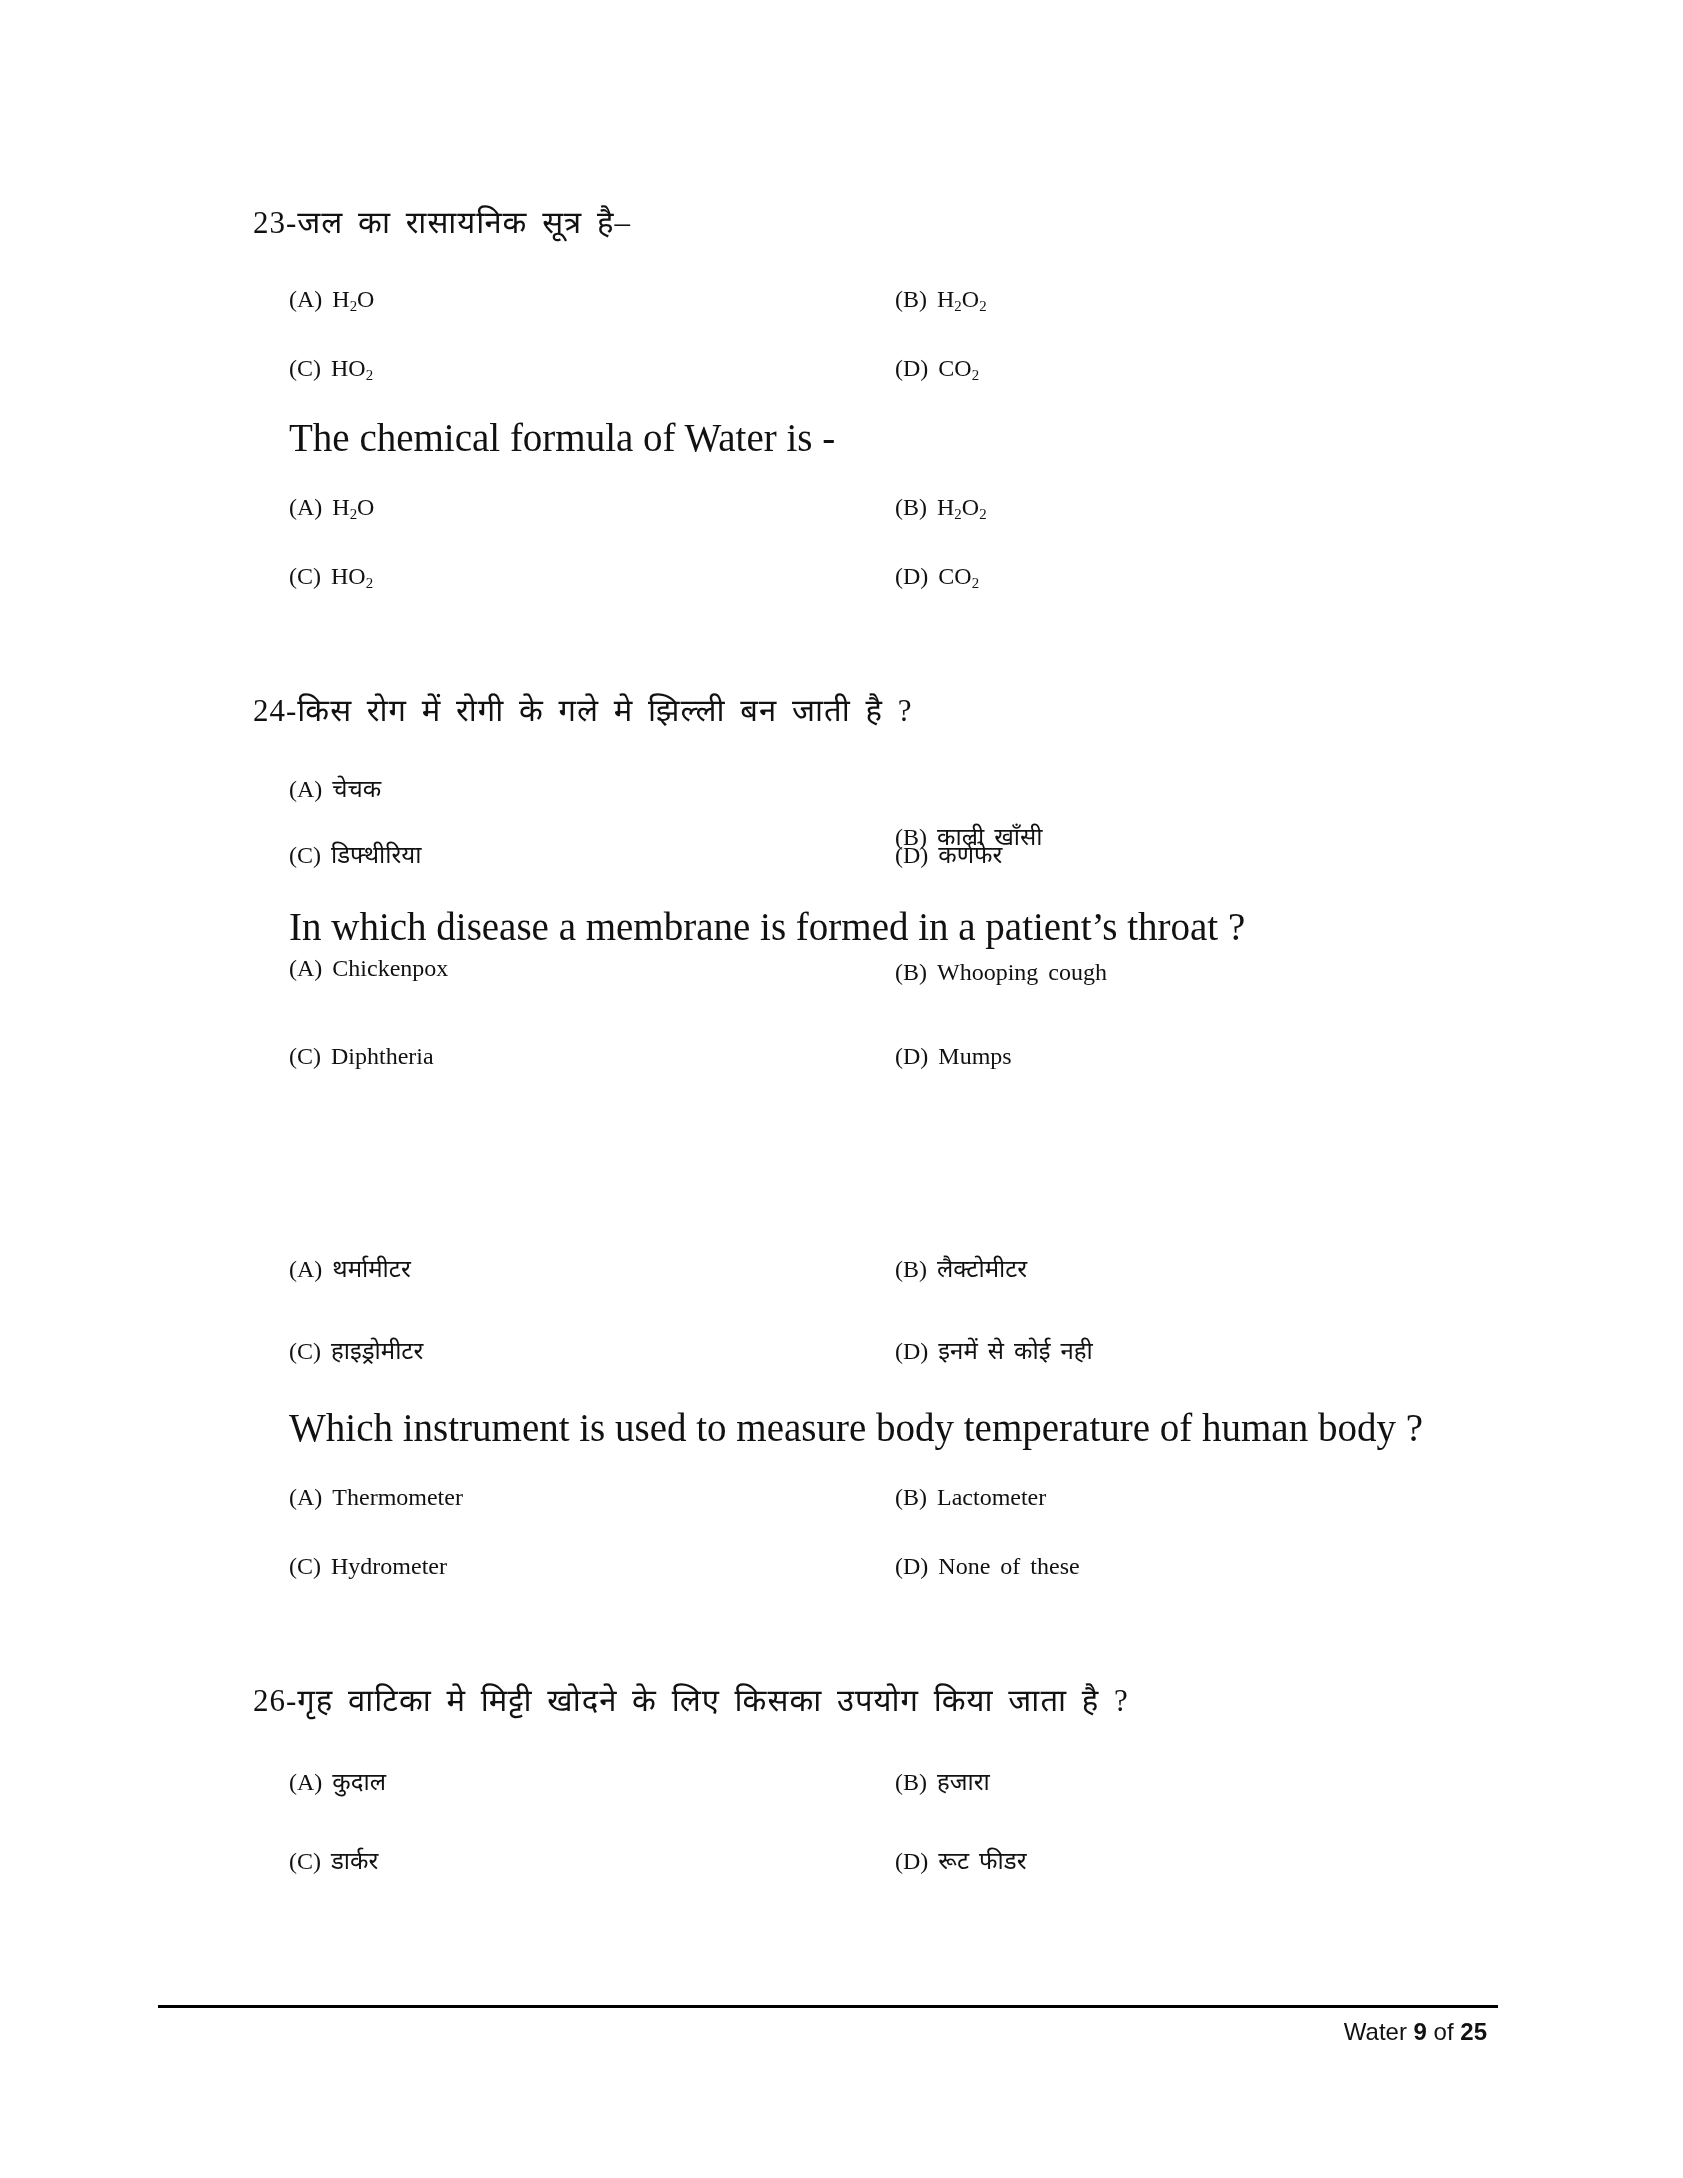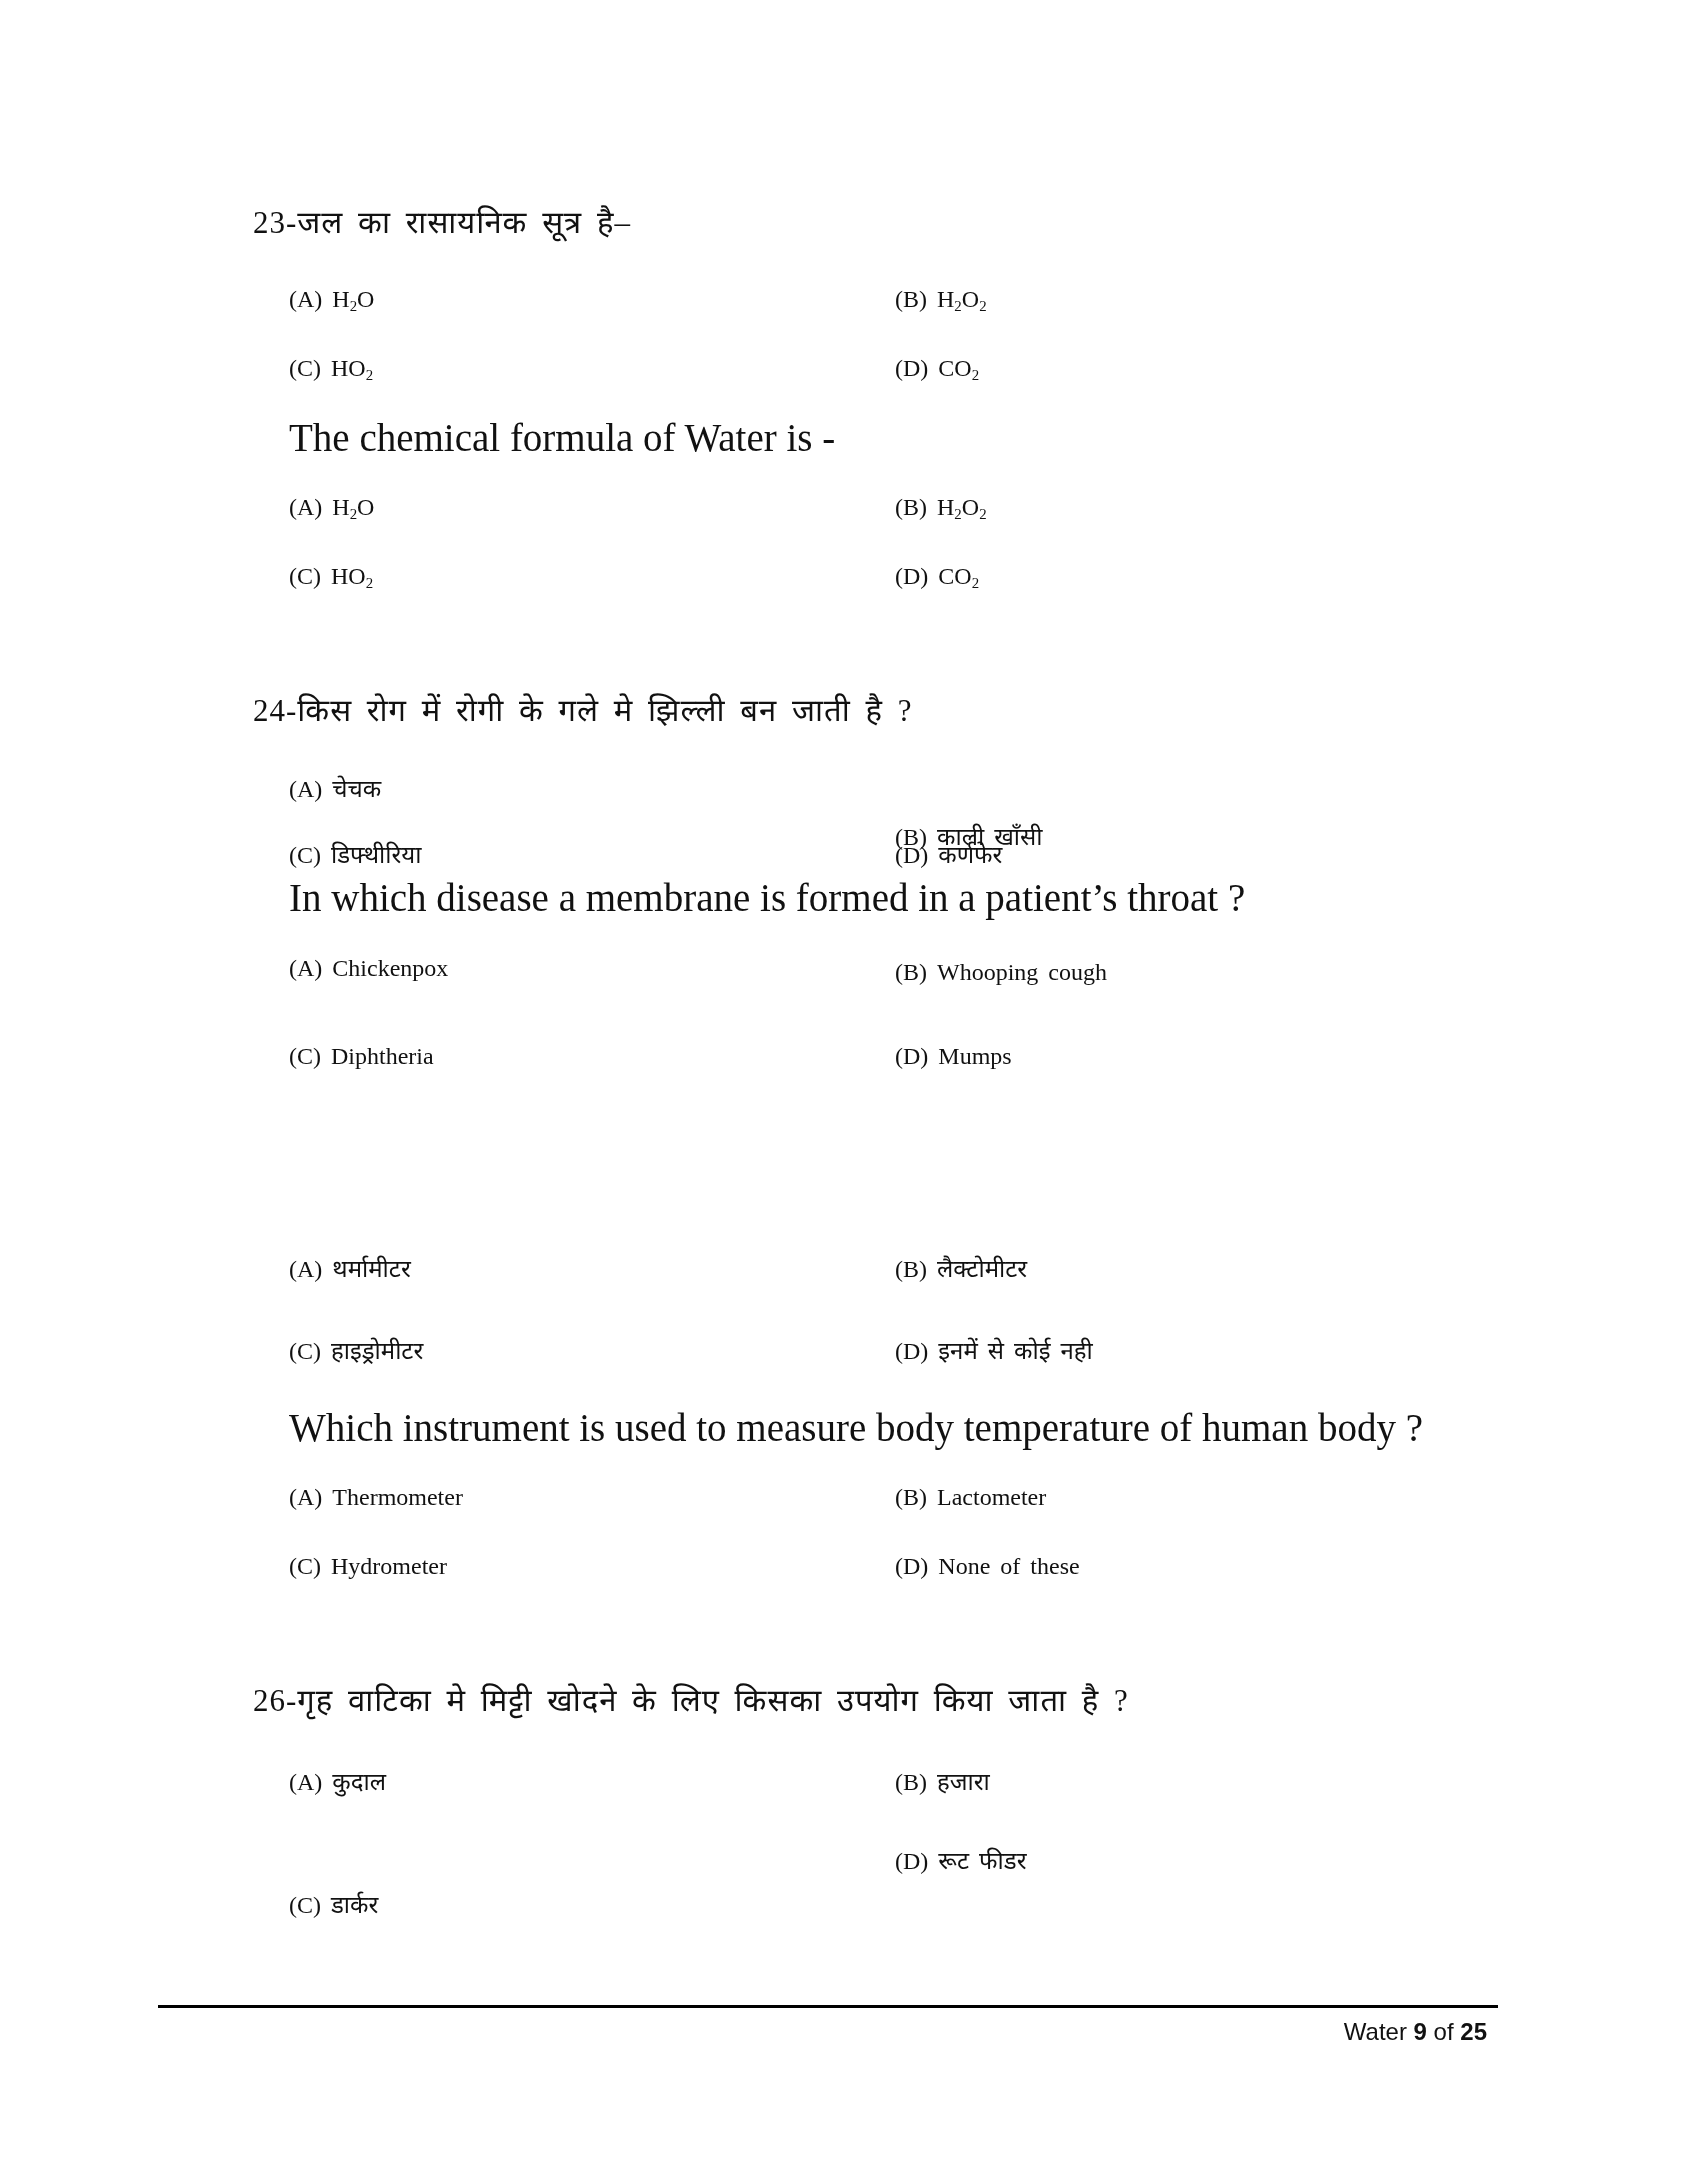--- a/index.html
+++ b/index.html
@@ -106,21 +106,21 @@
   <div class="line opt-right" style="top:769px;margin-top:48px;">
     <span class="opt-label">(B)</span><span class="opt-text">काली खाँसी</span>
   </div>
   <div class="line opt-left" style="top:835px;">
     <span class="opt-label">(C)</span><span class="opt-text">डिफ्थीरिया</span>
   </div>
   <div class="line opt-right" style="top:835px;">
     <span class="opt-label">(D)</span><span class="opt-text">कर्णफेर</span>
   </div>
 
-  <div class="line q-english" style="top:878px;">In which disease a membrane is formed in a patient’s throat ?</div>
+  <div class="line q-english" style="top:907px;">In which disease a membrane is formed in a patient’s throat ?</div>
 
   <div class="line opt-left" style="top:948px;">
     <span class="opt-label">(A)</span><span class="opt-text">Chickenpox</span>
   </div>
   <div class="line opt-right" style="top:952px;">
     <span class="opt-label">(B)</span><span class="opt-text">Whooping cough</span>
   </div>
   <div class="line opt-left" style="top:1036px;">
     <span class="opt-label">(C)</span><span class="opt-text">Diphtheria</span>
   </div>
@@ -158,21 +158,21 @@
   </div>
 
   <div class="line q-heading" style="top:1681px;">26-गृह वाटिका मे मिट्टी खोदने के लिए किसका उपयोग किया जाता है ?</div>
 
   <div class="line opt-left" style="top:1762px;">
     <span class="opt-label">(A)</span><span class="opt-text">कुदाल</span>
   </div>
   <div class="line opt-right" style="top:1762px;">
     <span class="opt-label">(B)</span><span class="opt-text">हजारा</span>
   </div>
-  <div class="line opt-left" style="top:1841px;margin-top:44px;">
+  <div class="line opt-left" style="top:1841px;">
     <span class="opt-label">(C)</span><span class="opt-text">डार्कर</span>
   </div>
   <div class="line opt-right" style="top:1841px;">
     <span class="opt-label">(D)</span><span class="opt-text">रूट फीडर</span>
   </div>
 
   <div class="footer-rule"></div>
   <div class="footer-page">
     <span>Water</span>
     <b>9</b>

